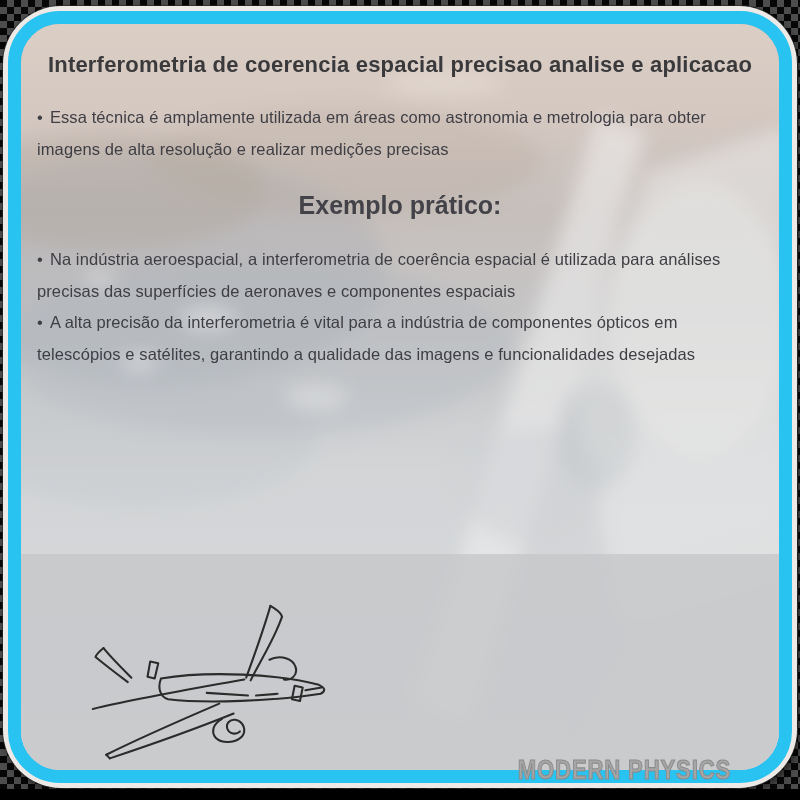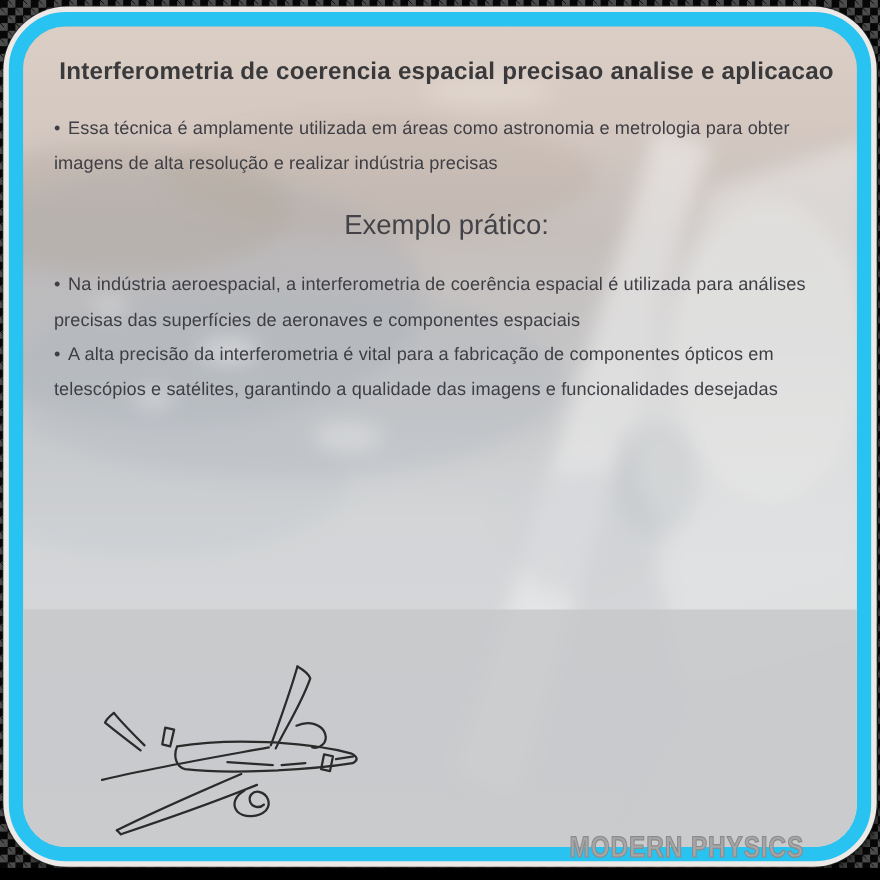--- a/index.html
+++ b/index.html
@@ -27,36 +27,36 @@
   .frame{
     position:relative; width:100%; height:100%;
     border:13px solid var(--accent,#29C3F1);
     border-radius:52px;
     overflow:hidden;
     background:#c3c5c7;
   }
   .bg-svg{ position:absolute; inset:0; width:100%; height:100%; }
   .content{
     position:absolute; inset:0;
-    padding:18px 16px 0 28px;
+    padding:18px 16px 0 16px;
   }
   .title{
     text-align:center;
     font-size:22px; font-weight:600; color:#3a3a3c;
     margin-top:10px; margin-bottom:24px;
     letter-spacing:.2px;
   }
   .bullets p{
     font-size:16.5px; line-height:31.5px; color:#3e3e44;
     letter-spacing:.1px;
   }
   .bullet-marker{ padding-right:7px; }
   .example-heading{
     text-align:center;
-    font-size:25px; font-weight:400; color:#424248;
+    font-size:25px; font-weight:700; color:#424248;
     margin-top:26px; margin-bottom:24px;
   }
   .airplane{
     position:absolute; left:44px; top:572px; width:296px; height:192px;
   }
   .watermark{
     position:absolute; right:66px; bottom:2px;
     font-size:27px; font-weight:800; color:#a6a6a6;
     -webkit-text-stroke:1.1px #8b8b8b;
     letter-spacing:1px;
@@ -112,28 +112,28 @@
       </g>
       <rect x="0" y="0" width="770" height="760" fill="#eef0f2" opacity="0.42"></rect>
       <rect x="0" y="540" width="770" height="220" fill="#c5c7c9" opacity="0.80"></rect>
     </svg>
 
     <div class="content">
 
       <div class="title">Interferometria de coerencia espacial precisao analise e aplicacao</div>
 
       <div class="bullets">
-        <p><span class="bullet-marker">•</span><span>Essa técnica é amplamente utilizada em áreas como astronomia e metrologia para obter imagens de alta resolução e realizar indústria precisas</span></p>
+        <p><span class="bullet-marker">•</span><span>Essa técnica é amplamente utilizada em áreas como astronomia e metrologia para obter imagens de alta resolução e realizar medições precisas</span></p>
       </div>
 
       <div class="example-heading">Exemplo prático:</div>
 
       <div class="bullets">
         <p><span class="bullet-marker">•</span><span>Na indústria aeroespacial, a interferometria de coerência espacial é utilizada para análises precisas das superfícies de aeronaves e componentes espaciais</span></p>
-        <p><span class="bullet-marker">•</span><span>A alta precisão da interferometria é vital para a fabricação de componentes ópticos em telescópios e satélites, garantindo a qualidade das imagens e funcionalidades desejadas</span></p>
+        <p><span class="bullet-marker">•</span><span>A alta precisão da interferometria é vital para a indústria de componentes ópticos em telescópios e satélites, garantindo a qualidade das imagens e funcionalidades desejadas</span></p>
       </div>
 
       <svg class="airplane" viewBox="0 0 330 200" fill="none">
         <g stroke="#2b2b2b" stroke-width="2.3" stroke-linecap="round" stroke-linejoin="round" fill="none">
 
           <path d="M229,4 C221,32 210,62 202,84"></path>
           <path d="M229,4 C236,8 241,13 242,16 C233,42 216,68 207,87"></path>
 
           <path d="M228,64 C241,58 254,63 257,72 C260,81 252,88 244,86"></path>
 

